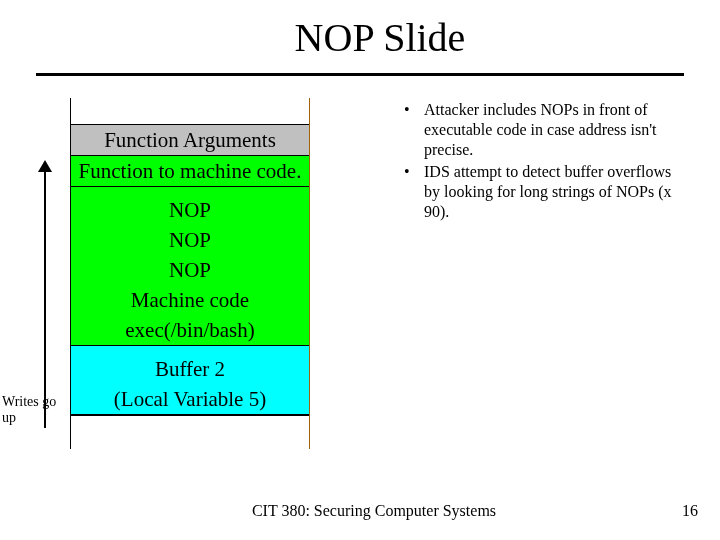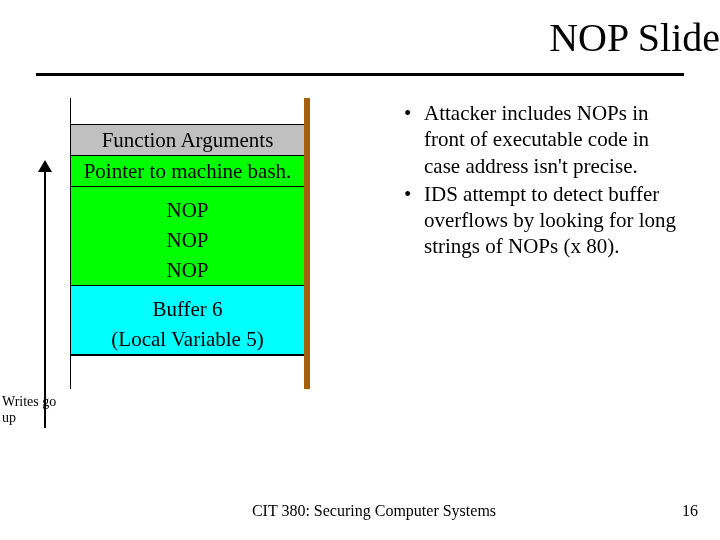--- a/index.html
+++ b/index.html
@@ -5,21 +5,21 @@
     * { box-sizing: border-box; margin: 0; padding: 0; }
     body {
       width: 720px;
       height: 540px;
       background: #fff;
       font-family: "Times New Roman", Times, serif;
       position: relative;
       overflow: hidden;
     }
     .title {
-      text-align: right;
+      text-align: center;
       font-size: 40px;
       font-weight: normal;
       padding-top: 14px;
       padding-bottom: 12px;
       margin-left: 40px;
     }
     .title-underline {
       margin: 0 36px;
       border-bottom: 3px solid #000;
     }
@@ -61,21 +61,21 @@
       position: absolute;
       left: -68px;
       top: 296px;
       font-size: 14px;
       line-height: 1.15;
       width: 60px;
     }
     .stack {
       width: 240px;
       border-left: 1px solid #000;
-      border-right: 6px solid #a16207;
+      border-right: 1px solid #a16207;
     }
     .stack-spacer-top { height: 26px; }
     .stack-cell {
       border-top: 1px solid #000;
       text-align: center;
       padding: 4px 6px;
       font-size: 21px;
       line-height: 1.05;
     }
     .stack-cell.last { border-bottom: 1px solid #000; }
@@ -84,21 +84,21 @@
     .cyan { background: #00ffff; }
     .multiline span { display: block; margin-top: 8px; }
     .stack-spacer-bot { height: 34px; border-top: 1px solid #000; }
     .right {
       flex: 1;
       padding-left: 44px;
       padding-top: 2px;
     }
     .bullets {
       list-style: none;
-      font-size: 21px;
+      font-size: 16px;
       line-height: 1.25;
     }
     .bullets li {
       position: relative;
       padding-left: 20px;
       margin-bottom: 2px;
     }
     .bullets li::before {
       content: "•";
       position: absolute;
@@ -134,38 +134,40 @@
       <div class="arrow-head"></div>
       <div class="arrow-line"></div>
     </div>
     <div class="writes-label">
       <span>Writes</span>
       <span>go up</span>
     </div>
     <div class="stack">
       <div class="stack-spacer-top"></div>
       <div class="stack-cell gray">Function Arguments</div>
-      <div class="stack-cell green">Pointer to machine bash.</div>
+      <div class="stack-cell green">Function to machine code.</div>
       <div class="stack-cell green multiline">
         <span>NOP</span>
         <span>NOP</span>
         <span>NOP</span>
+        <span>Machine code</span>
+        <span>exec(/bin/bash)</span>
       </div>
       <div class="stack-cell cyan multiline last">
-        <span>Buffer 6</span>
+        <span>Buffer 2</span>
         <span>(Local Variable 5)</span>
       </div>
       <div class="stack-spacer-bot"></div>
     </div>
   </div>
 
   <div class="right">
     <ul class="bullets">
       <li>Attacker includes NOPs in front of executable code in case address isn't precise.</li>
-      <li>IDS attempt to detect buffer overflows by looking for long strings of NOPs (x 80).</li>
+      <li>IDS attempt to detect buffer overflows by looking for long strings of NOPs (x 90).</li>
     </ul>
   </div>
 </div>
 
 <div class="footer">
   <div class="footer-text">CIT 380: Securing Computer Systems</div>
   <div class="page-num">16</div>
 </div>
 
 </body></html>

